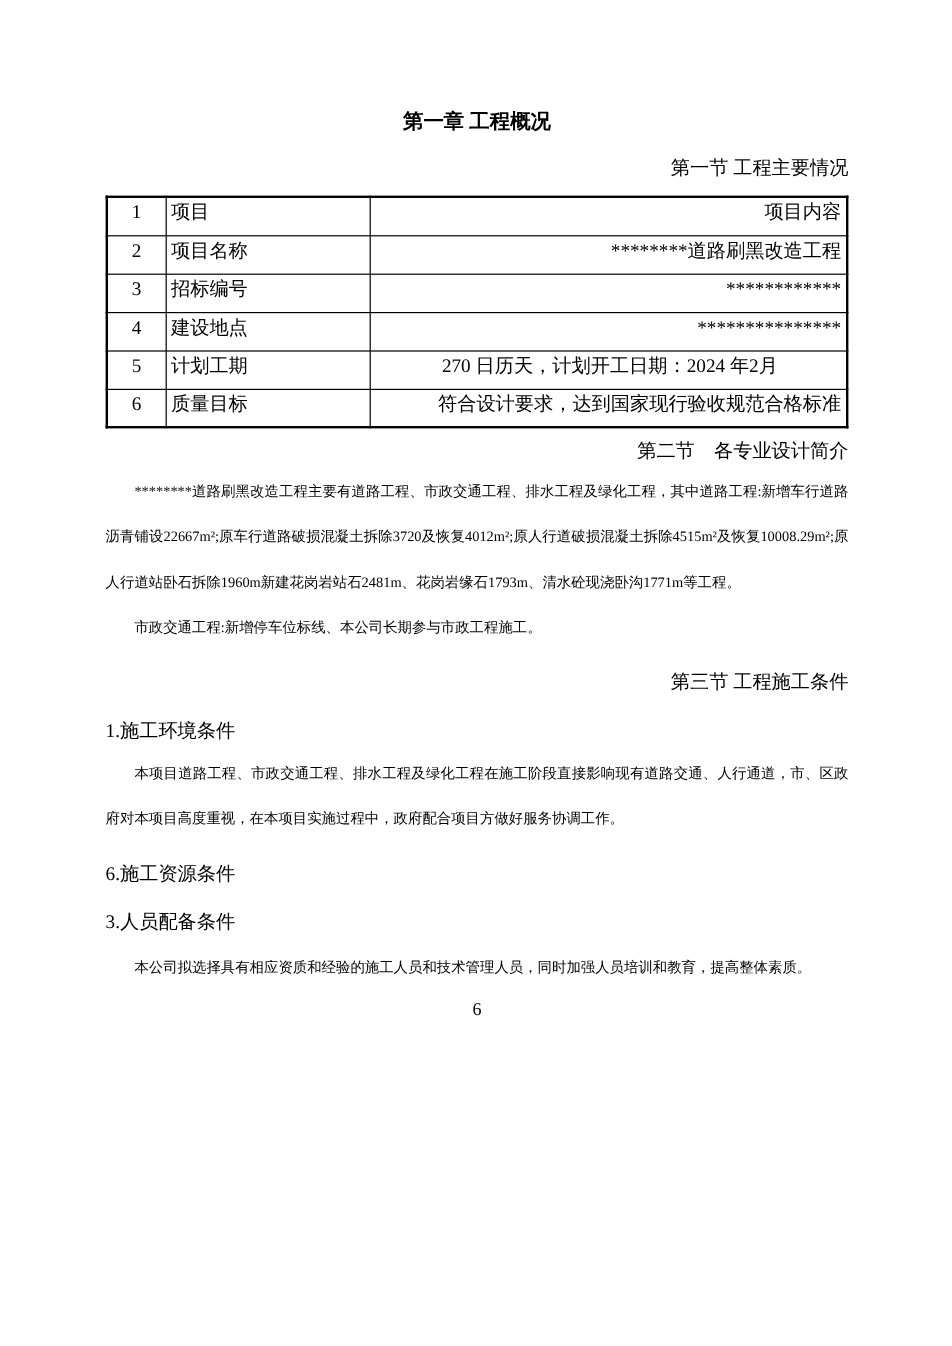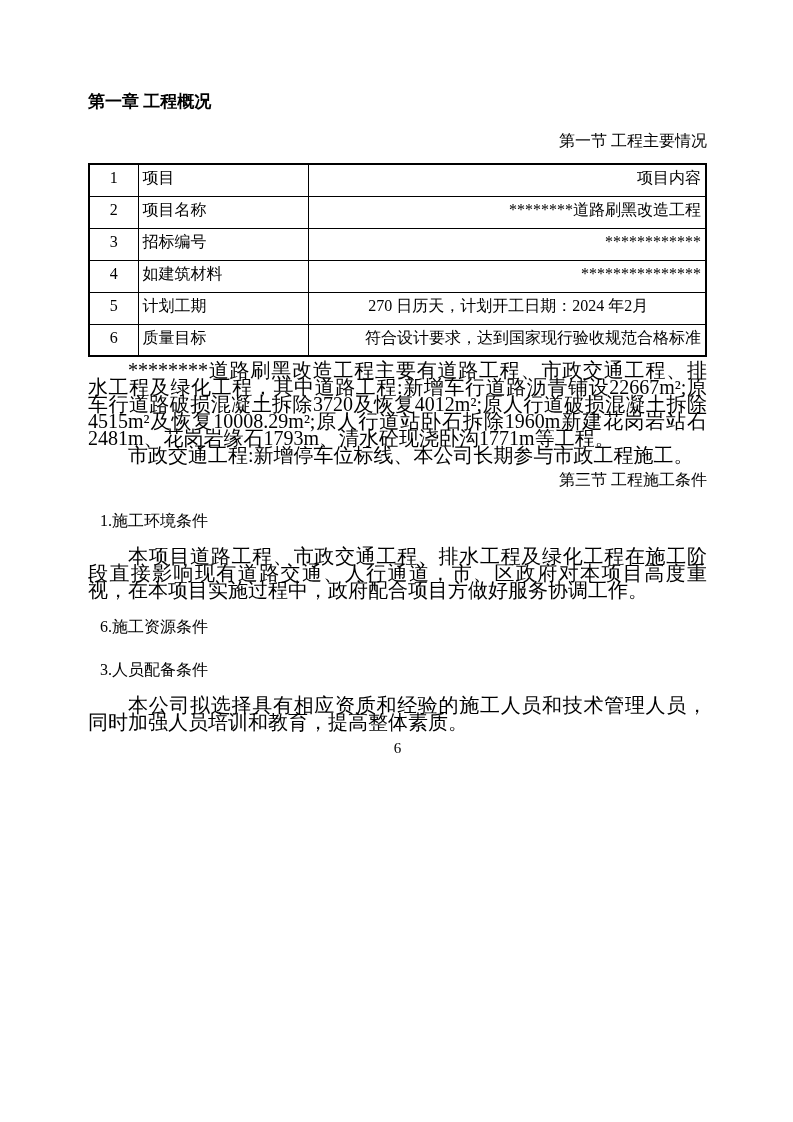--- a/index.html
+++ b/index.html
@@ -15,33 +15,34 @@
     box-sizing: border-box;
     width: 793px;
     height: 1122px;
     padding: 0 86px 0 88px;
   }
   .chapter-title {
     margin: 93px 0 0 0;
     font-size: 17px;
     line-height: 18px;
     font-weight: bold;
+    text-align: center;
     white-space: pre-wrap;
   }
   .section-title {
     margin: 0;
     font-size: 16px;
     line-height: 17px;
     font-weight: normal;
     text-align: right;
     white-space: pre-wrap;
   }
   .section1-title { margin-top: 21px; }
   .section2-title { margin-top: 11px; }
-  .section3-title { margin-top: 7px; }
+  .section3-title { margin-top: 18px; }
 
   table.info-table {
     margin-top: 14px;
     width: 100%;
     border-collapse: collapse;
     border: 2px solid #000;
     table-layout: fixed;
   }
   table.info-table td {
     border: 1px solid #000;
@@ -53,29 +54,29 @@
     padding: 2px 4px 0 4px;
     overflow: hidden;
   }
   td.col-no   { width: 49px;  text-align: center; }
   td.col-item { width: 170px; text-align: left; }
   td.col-content { text-align: right; white-space: pre-wrap; }
   td.col-content.left { text-align: center; padding-left: 7px; }
 
   .body-para {
     margin: 0;
-    font-size: 20px;
-    line-height: 17px;
+    font-size: 12px;
+    line-height: 38px;
     text-align: justify;
     text-indent: 2em;
     white-space: pre-wrap;
   }
   .para-first { margin-top: 5px; }
   .num-heading {
-    margin: 12px;
+    margin: 0;
     font-size: 16px;
     line-height: 31px;
     font-weight: normal;
     text-indent: 0;
   }
   .heading-1 { margin-top: 17px; }
   .heading-2 { margin-top: 12px; }
   .heading-3 { margin-top: 9px; }
   .para-after-heading-2 { margin-top: 2px; }
   .para-after-heading-3 { margin-top: 3px; }
@@ -107,36 +108,37 @@
         <td class="col-item">项目名称</td>
         <td class="col-content">********道路刷黑改造工程</td>
       </tr>
       <tr>
         <td class="col-no">3</td>
         <td class="col-item">招标编号</td>
         <td class="col-content">************</td>
       </tr>
       <tr>
         <td class="col-no">4</td>
-        <td class="col-item">如建筑材料</td>
+        <td class="col-item">建设地点</td>
         <td class="col-content">***************</td>
       </tr>
       <tr>
         <td class="col-no">5</td>
         <td class="col-item">计划工期</td>
         <td class="col-content left">270 日历天，计划开工日期：2024 年2月</td>
       </tr>
       <tr>
         <td class="col-no">6</td>
         <td class="col-item">质量目标</td>
         <td class="col-content">符合设计要求，达到国家现行验收规范合格标准</td>
       </tr>
     </tbody>
   </table>
 
+  <h2 class="section-title section2-title">第二节　各专业设计简介</h2>
 
   <p class="body-para para-first">********道路刷黑改造工程主要有道路工程、市政交通工程、排水工程及绿化工程，其中道路工程:新增车行道路沥青铺设22667m²;原车行道路破损混凝土拆除3720及恢复4012m²;原人行道破损混凝土拆除4515m²及恢复10008.29m²;原人行道站卧石拆除1960m新建花岗岩站石2481m、花岗岩缘石1793m、清水砼现浇卧沟1771m等工程。</p>
   <p class="body-para">市政交通工程:新增停车位标线、本公司长期参与市政工程施工。</p>
 
   <h2 class="section-title section3-title">第三节 工程施工条件</h2>
 
   <h3 class="num-heading heading-1">1.施工环境条件</h3>
   <p class="body-para">本项目道路工程、市政交通工程、排水工程及绿化工程在施工阶段直接影响现有道路交通、人行通道，市、区政府对本项目高度重视，在本项目实施过程中，政府配合项目方做好服务协调工作。</p>
 
   <h3 class="num-heading heading-2">6.施工资源条件</h3>

